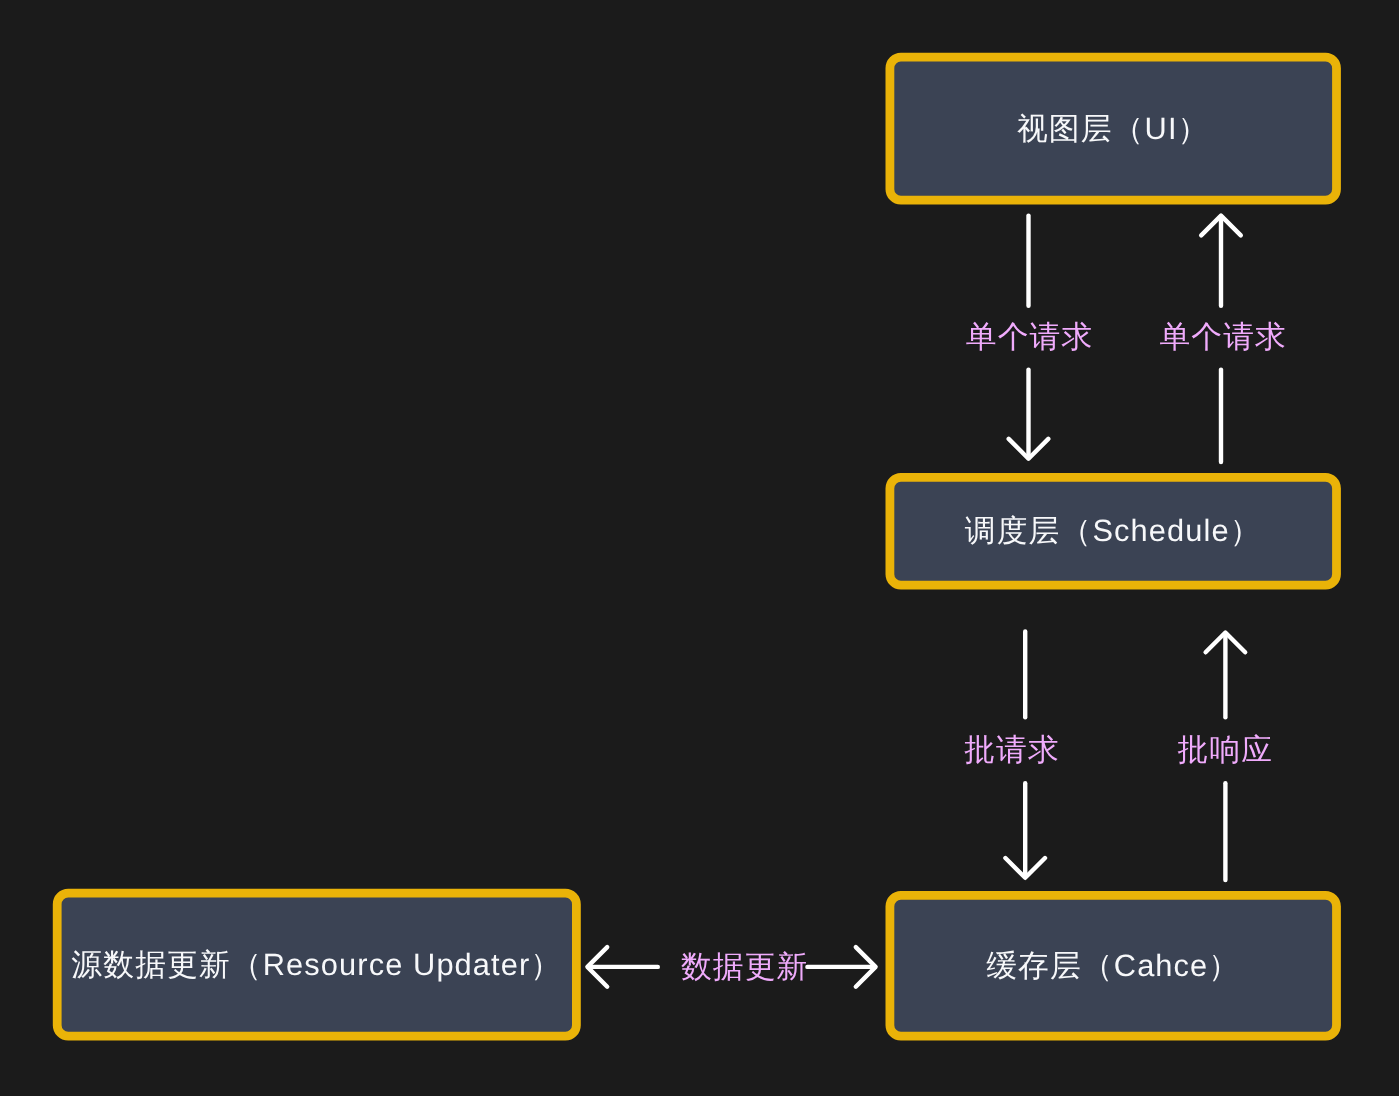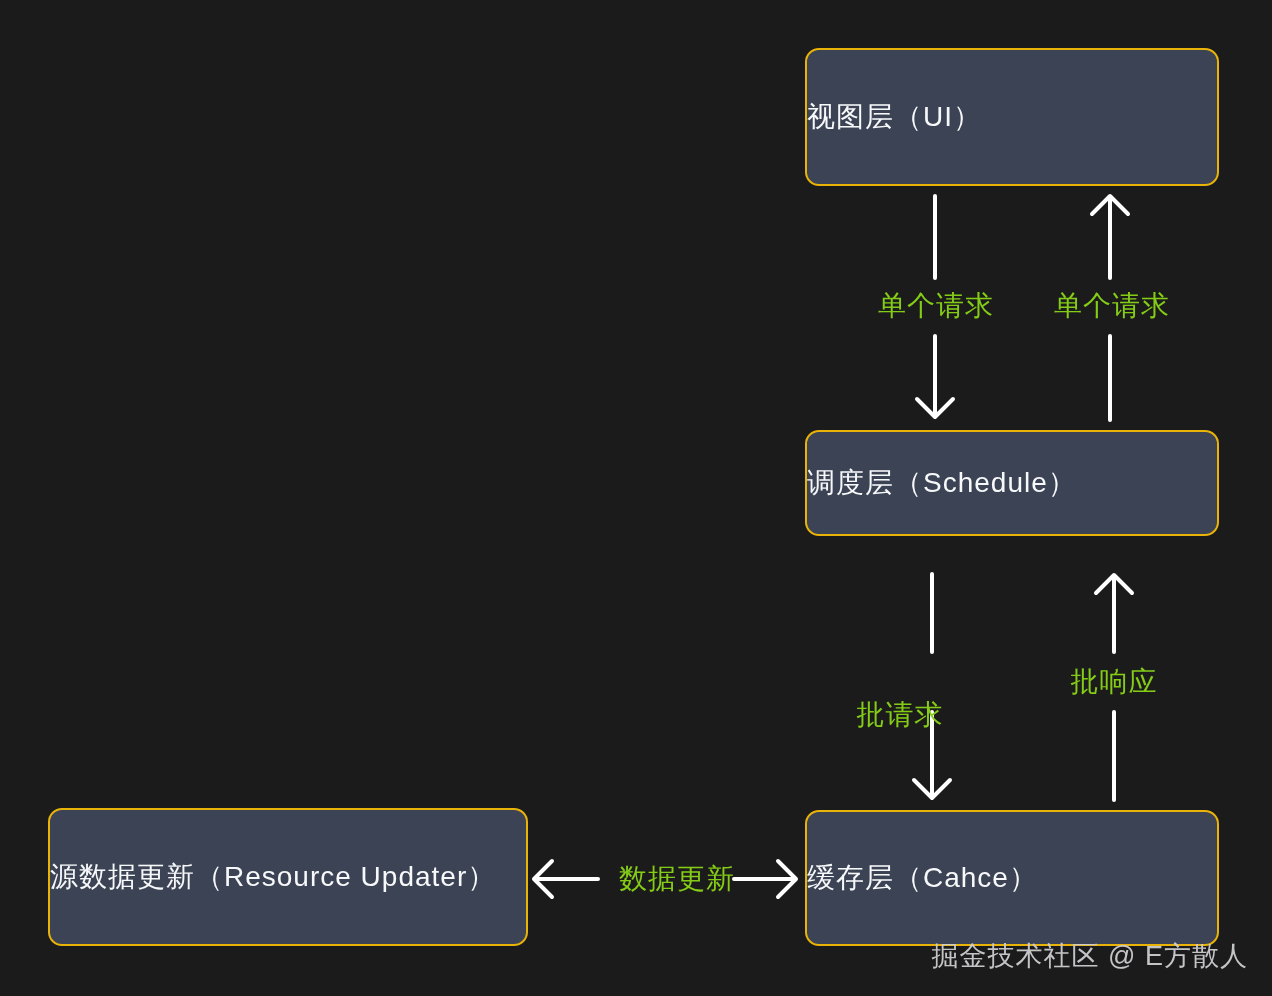--- a/index.html
+++ b/index.html
@@ -28,46 +28,47 @@
     stroke: #ffffff;
     stroke-width: 4;
     fill: none;
     stroke-linecap: round;
     stroke-linejoin: round;
   }
   .node {
     position: absolute;
     box-sizing: border-box;
     background: #3b4354;
-    border: 2px solid #eab308;
+    border: 8px solid #eab308;
     border-radius: 14px;
     color: #f7f8fa;
     font-size: 28px;
     display: flex;
     align-items: center;
+    justify-content: center;
     text-align: center;
     letter-spacing: 1px;
     z-index: 2;
   }
   .node-view     { left: 805px; top: 48px;  width: 414px; height: 138px; }
   .node-schedule { left: 805px; top: 430px; width: 414px; height: 106px; }
   .node-cache    { left: 805px; top: 810px; width: 414px; height: 136px; }
   .node-resource { left: 48px;  top: 808px; width: 480px; height: 138px; }
   .edge-label {
     position: absolute;
     transform: translate(-50%, -50%);
-    color: #84cc16;
+    color: #f0abfc;
     font-size: 28px;
     letter-spacing: 1px;
     white-space: nowrap;
     z-index: 3;
   }
   .lbl-single-request  { left: 936px;  top: 306px; }
   .lbl-single-response { left: 1112px; top: 306px; }
-  .lbl-batch-request   { left: 900px;  top: 682px; margin-top: 33px; }
+  .lbl-batch-request   { left: 920px;  top: 682px; }
   .lbl-batch-response  { left: 1114px; top: 682px; font-family: Liberation Serif, serif; }
   .lbl-data-update     { left: 665px;  top: 879px; margin-left: 12px; }
   .watermark {
     position: absolute;
     right: 24px;
     top: 938px;
     color: rgba(205, 206, 209, 0.95);
     font-size: 27px;
     letter-spacing: 1px;
     white-space: nowrap;
@@ -128,15 +129,14 @@
   <div class="node node-cache">
     <span>缓存层（Cahce）</span>
   </div>
 
   <div class="edge-label lbl-single-request">单个请求</div>
   <div class="edge-label lbl-single-response">单个请求</div>
   <div class="edge-label lbl-batch-request">批请求</div>
   <div class="edge-label lbl-batch-response">批响应</div>
   <div class="edge-label lbl-data-update">数据更新</div>
 
-  <div class="watermark">掘金技术社区 @ E方散人</div>
 
 </div>
 
 </body></html>

